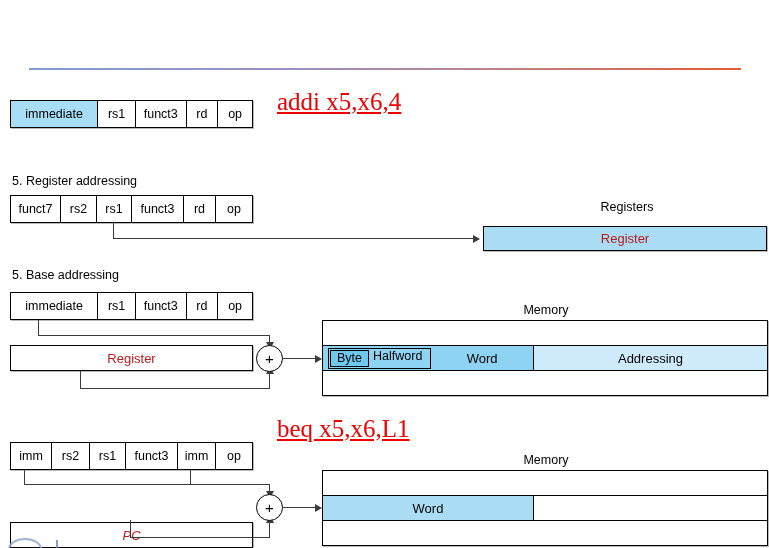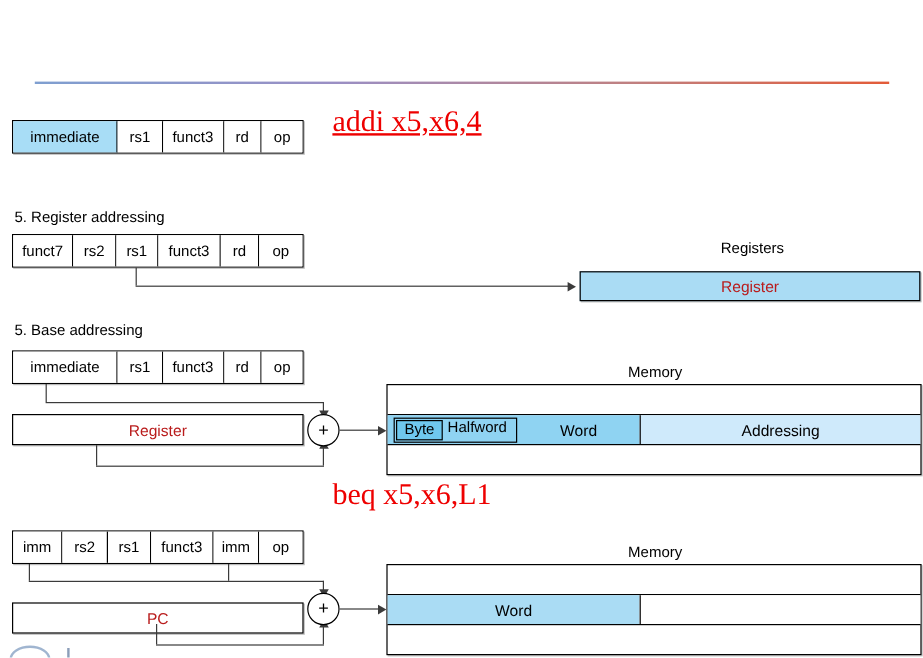--- a/index.html
+++ b/index.html
@@ -273,29 +273,29 @@
 
   <div class="fields" style="left:10px;top:442px;width:243px;height:28px;">
     <div class="cell" style="width:41px;">imm</div>
     <div class="cell" style="width:38px;">rs2</div>
     <div class="cell" style="width:36px;">rs1</div>
     <div class="cell" style="width:52px;">funct3</div>
     <div class="cell" style="width:38px;">imm</div>
     <div class="cell" style="width:36px;">op</div>
   </div>
 
-  <div class="instr" style="left:277px;top:399px;">beq x5,x6,L1</div>
+  <div class="instr" style="left:277px;top:415px;text-decoration:underline;">beq x5,x6,L1</div>
 
   <div class="ln lnv" style="left:24px;top:470px;height:14px;"></div>
   <div class="ln lnv" style="left:190px;top:470px;height:14px;"></div>
   <div class="ln lnh" style="left:24px;top:484px;width:246px;"></div>
   <div class="ln lnv" style="left:269px;top:484px;height:9px;"></div>
   <div class="arrow-d" style="left:266px;top:491px;"></div>
 
-  <div class="box" style="left:10px;top:502px;width:243px;height:26px;">PC</div>
+  <div class="box" style="left:10px;top:522px;width:243px;height:26px;font-style:italic;">PC</div>
 
   <div class="ln lnv" style="left:130px;top:520px;height:17px;"></div>
   <div class="ln lnh" style="left:130px;top:537px;width:140px;"></div>
   <div class="ln lnv" style="left:269px;top:522px;height:15px;"></div>
   <div class="arrow-u" style="left:266px;top:516px;"></div>
 
   <div class="plus" style="left:256px;top:494px;">+</div>
 
   <div class="ln lnh" style="left:283px;top:507px;width:33px;"></div>
   <div class="arrow-r" style="left:315px;top:504px;"></div>

